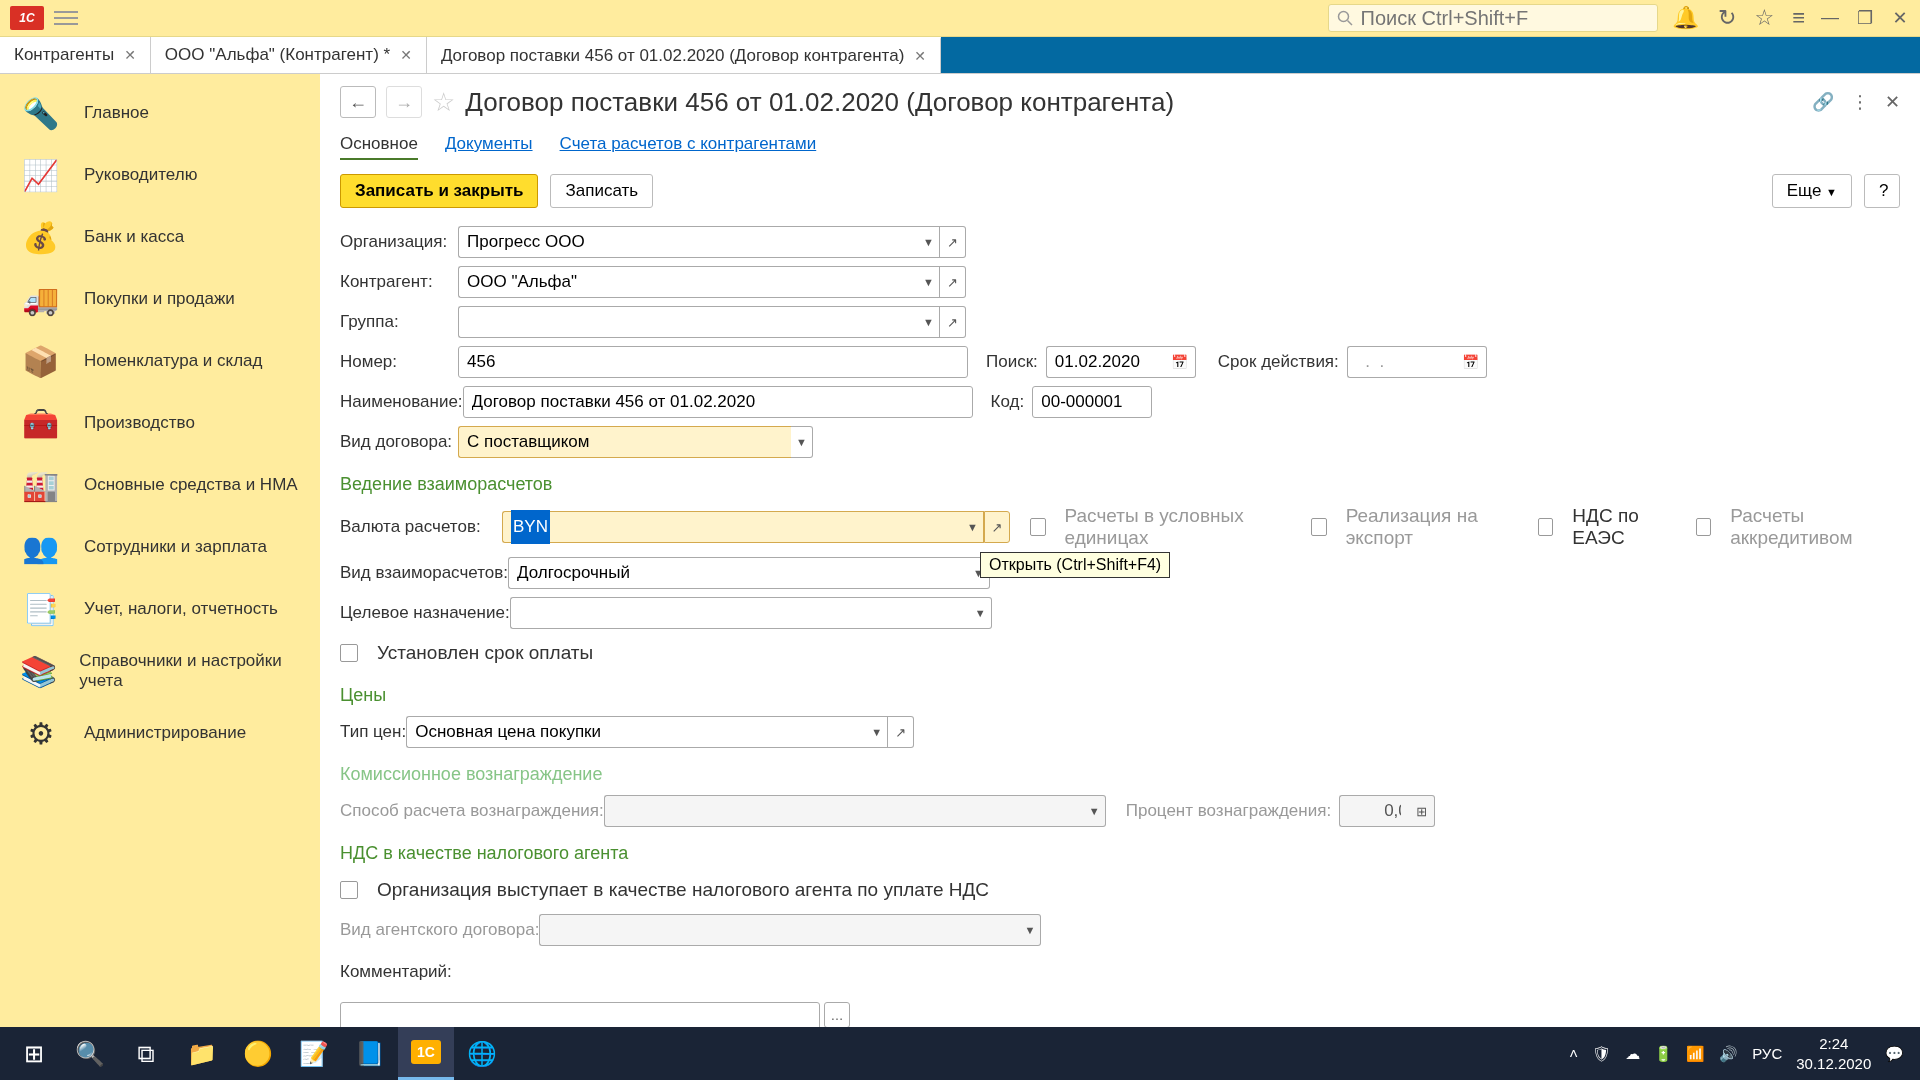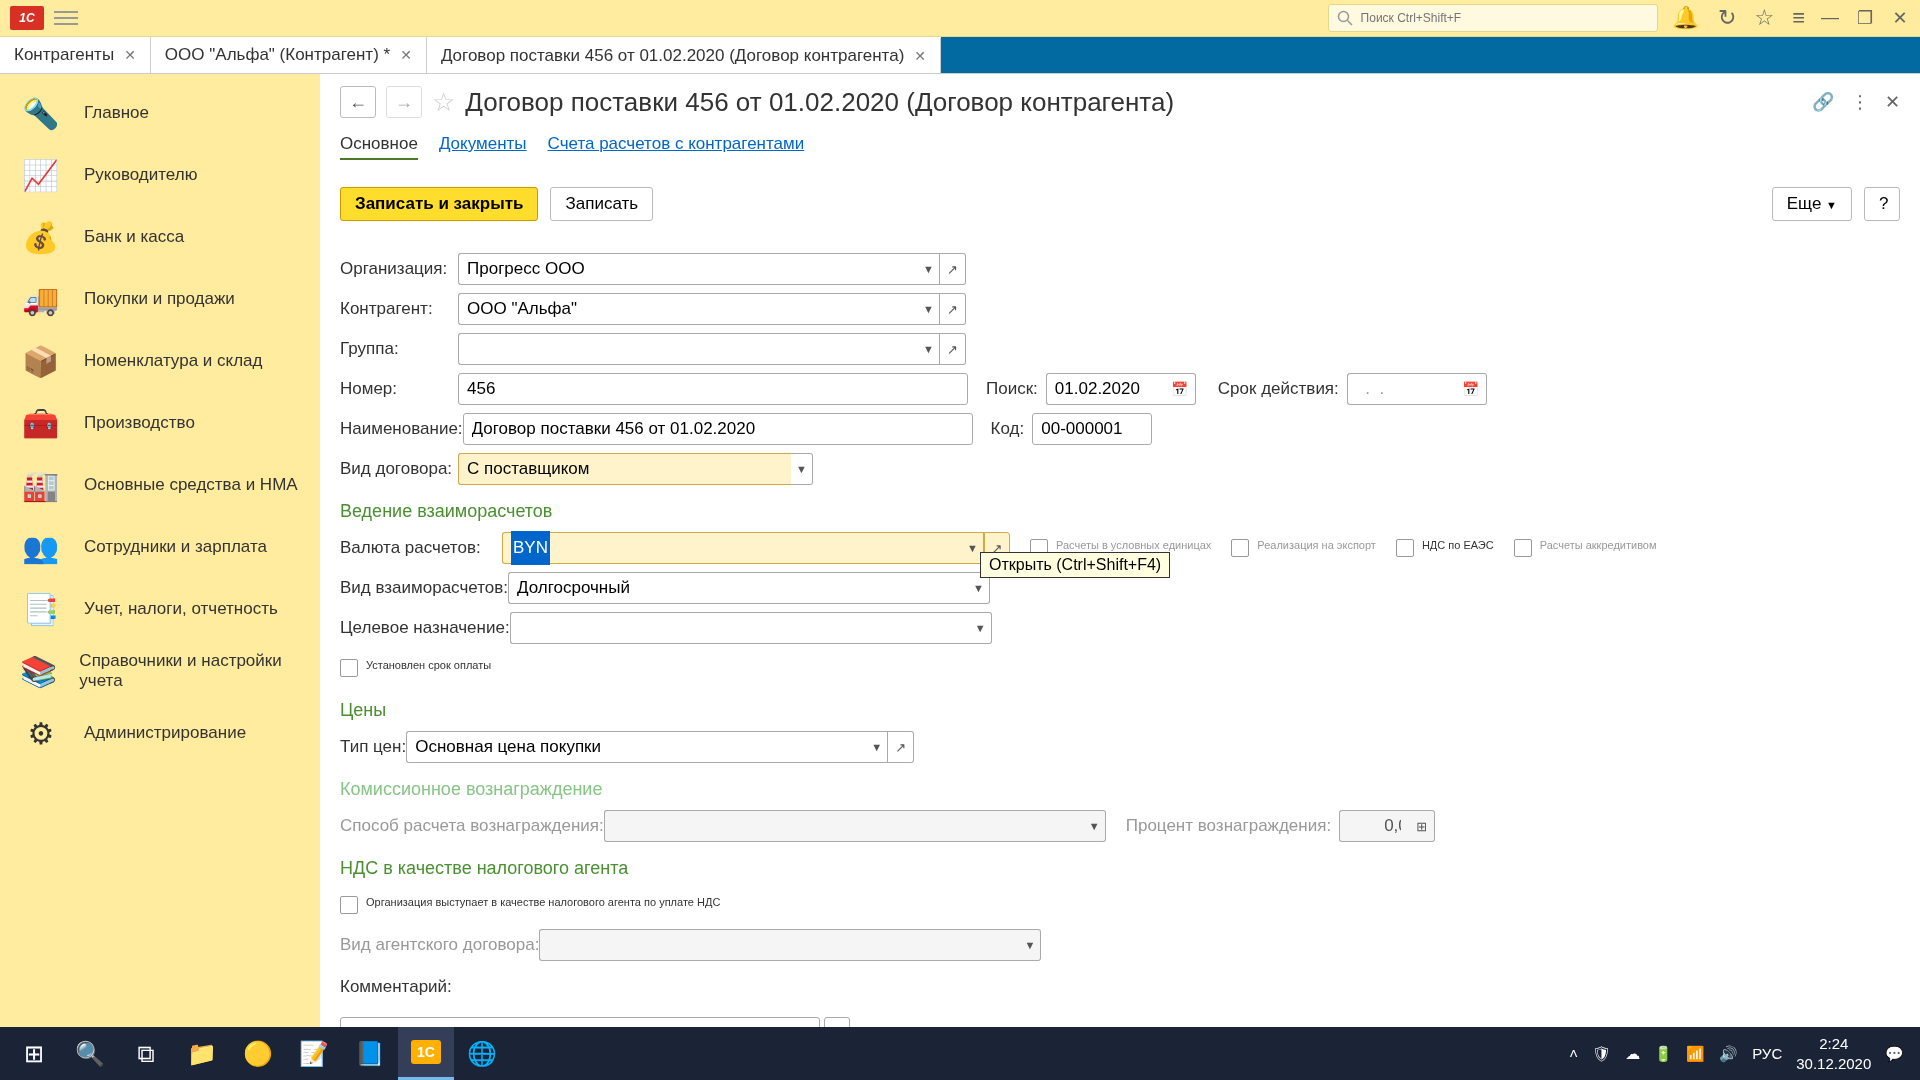--- a/index.html
+++ b/index.html
@@ -5,60 +5,60 @@
 html,body{margin:0;padding:0;width:1920px;height:1080px;font-family:Arial,sans-serif;font-size:16px;overflow:hidden;background:#fff}
 *{box-sizing:border-box}
 .titlebar{height:37px;background:#ffec9e;display:flex;align-items:center;padding:0 10px;border-bottom:1px solid #e6d88a}
 .logo-1c{width:34px;height:24px;background:#d93025;color:#fff;font-weight:bold;font-size:12px;border-radius:2px;display:flex;align-items:center;justify-content:center;margin-right:10px;font-style:italic}
 .burger{width:24px;display:flex;flex-direction:column;gap:4px;margin-right:18px;cursor:pointer}
 .burger span{height:2px;background:#999}
 .titlebar-text{color:#333;font-size:17px;flex:none}
 .titlebar-spacer{flex:1}
 .search-box{width:330px;height:28px;background:#fff9e0;border:1px solid #e6d88a;border-radius:3px;display:flex;align-items:center;padding:0 8px;margin-right:15px}
 .search-box svg{margin-right:6px}
-.search-box input{border:none;background:transparent;outline:none;flex:1;font-size:12px;color:#0f172a}
+.search-box input{border:none;background:transparent;outline:none;flex:1;font-size:20px;color:#0f172a}
 .title-icons{display:flex;gap:18px;align-items:center;color:#666}
 .title-icons span{cursor:pointer;font-size:22px}
 .win-controls{display:flex;gap:15px;margin-left:15px;color:#666}
 .win-controls span{cursor:pointer;font-size:18px;width:20px;text-align:center}
 .tabs{height:37px;background:#0369a1;display:flex;border-bottom:1px solid #ccc}
 .tab{padding:0 14px;display:flex;align-items:center;border-right:1px solid #ccc;gap:10px;font-size:17px;color:#333;cursor:pointer;background:#fff}
 .tab.active{background:#fff;border-top:2px solid #fff}
 .tab .close{color:#777;font-size:14px}
 .tab.last{border-right:1px solid #ccc}
 .body-row{display:flex;height:calc(1080px - 37px - 37px - 53px)}
 .sidebar{width:320px;background:#ffec9e;padding-top:8px}
 .side-item{display:flex;align-items:center;padding:10px 20px;gap:22px;color:#333;font-size:17px;cursor:pointer}
 .side-item .ico{width:42px;height:42px;display:flex;align-items:center;justify-content:center;font-size:30px}
 .content{flex:1;padding:12px 20px;overflow:auto;position:relative}
 .page-header{display:flex;align-items:center;gap:10px;margin-bottom:10px}
 .nav-btn{width:36px;height:32px;border:1px solid #bbb;background:#fff;border-radius:3px;display:flex;align-items:center;justify-content:center;cursor:pointer;font-size:18px;color:#555}
 .star{color:#ccc;font-size:26px}
 .page-title{font-size:26px;color:#333}
 .hdr-actions{margin-left:auto;display:flex;gap:16px;color:#666;font-size:18px}
 .hdr-actions span{cursor:pointer}
-.subtabs{display:flex;gap:21px;margin:12px 0 27px 0}
+.subtabs{display:flex;gap:27px;margin:12px 0 14px 0}
 .subtab{font-size:17px;padding:4px 0;cursor:pointer}
 .subtab.active{color:#333;border-bottom:2px solid #4a7a2a}
 .subtab.link{color:#0066cc;text-decoration:underline}
-.action-row{display:flex;gap:12px;margin-bottom:32px;align-items:center}
+.action-row{display:flex;gap:12px;margin-bottom:18px;align-items:center}
 .btn{padding:6px 14px;border:1px solid #bbb;border-radius:3px;background:#fff;cursor:pointer;font-size:17px}
 .btn.primary{background:#ffdd2d;border-color:#cc9900;font-weight:bold}
 .btn.more{margin-left:auto}
 .btn.help{width:36px;text-align:center}
 .form-row{display:flex;align-items:center;margin-bottom:8px;min-height:32px}
 .form-label{font-size:17px;color:#333;min-width:118px}
 .form-input{height:32px;border:1px solid #aaa;border-radius:3px;padding:0 8px;font-size:17px;background:#fff}
 .form-select{display:flex}
 .form-select input{border-right:none;border-radius:3px 0 0 3px}
 .drop-btn{width:22px;height:32px;border:1px solid #aaa;border-left:none;background:#fff;display:flex;align-items:center;justify-content:center;font-size:11px;color:#555;cursor:pointer}
 .open-btn{width:26px;height:32px;border:1px solid #aaa;border-left:none;background:#fff;display:flex;align-items:center;justify-content:center;font-size:13px;color:#555;cursor:pointer;border-radius:0 3px 3px 0}
 .section-header{font-size:18px;color:#4a9030;margin:16px 0 10px 0}
 .section-header.disabled{color:#87c587}
-.chk-row{display:flex;gap:8px;font-size:11px;color:#333}
+.chk-row{display:flex;align-items:center;gap:19px;font-size:19px;color:#333}
 .chk-row.disabled{color:#999}
 .chk{width:18px;height:18px;border:1px solid #999;border-radius:2px;background:#fff}
 .highlighted{background:#fff3cc;border-color:#d4a94e !important}
 .sel-text{background:#0066cc;color:#fff;padding:7px 2px}
 .tooltip{position:absolute;background:#ffffe0;border:1px solid #333;padding:3px 8px;font-size:16px;white-space:nowrap}
 .cal-btn{width:30px;height:32px;border:1px solid #aaa;border-left:none;background:#fff;display:flex;align-items:center;justify-content:center;font-size:14px;border-radius:0 3px 3px 0;cursor:pointer}
 .label-disabled{color:#999}
 .taskbar{height:53px;background:#1a2436;display:flex;align-items:center;padding:0 6px;position:absolute;bottom:0;left:0;right:0}
 .tb-item{width:56px;height:53px;display:flex;align-items:center;justify-content:center;color:#fff;font-size:24px;cursor:pointer}
 .tb-item.active{background:#3a4a66;border-bottom:3px solid #76b9ed}

